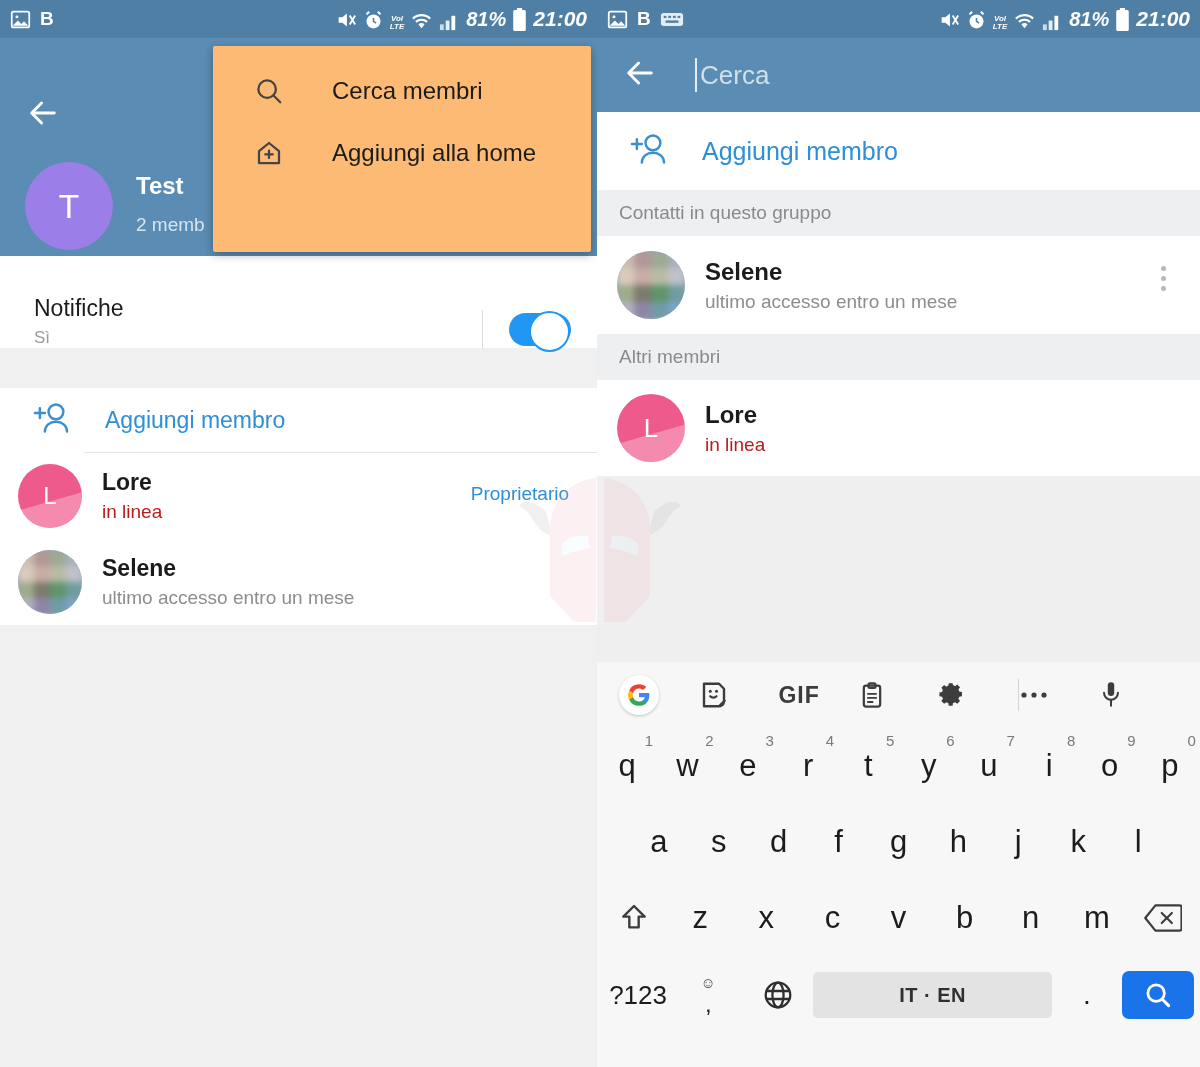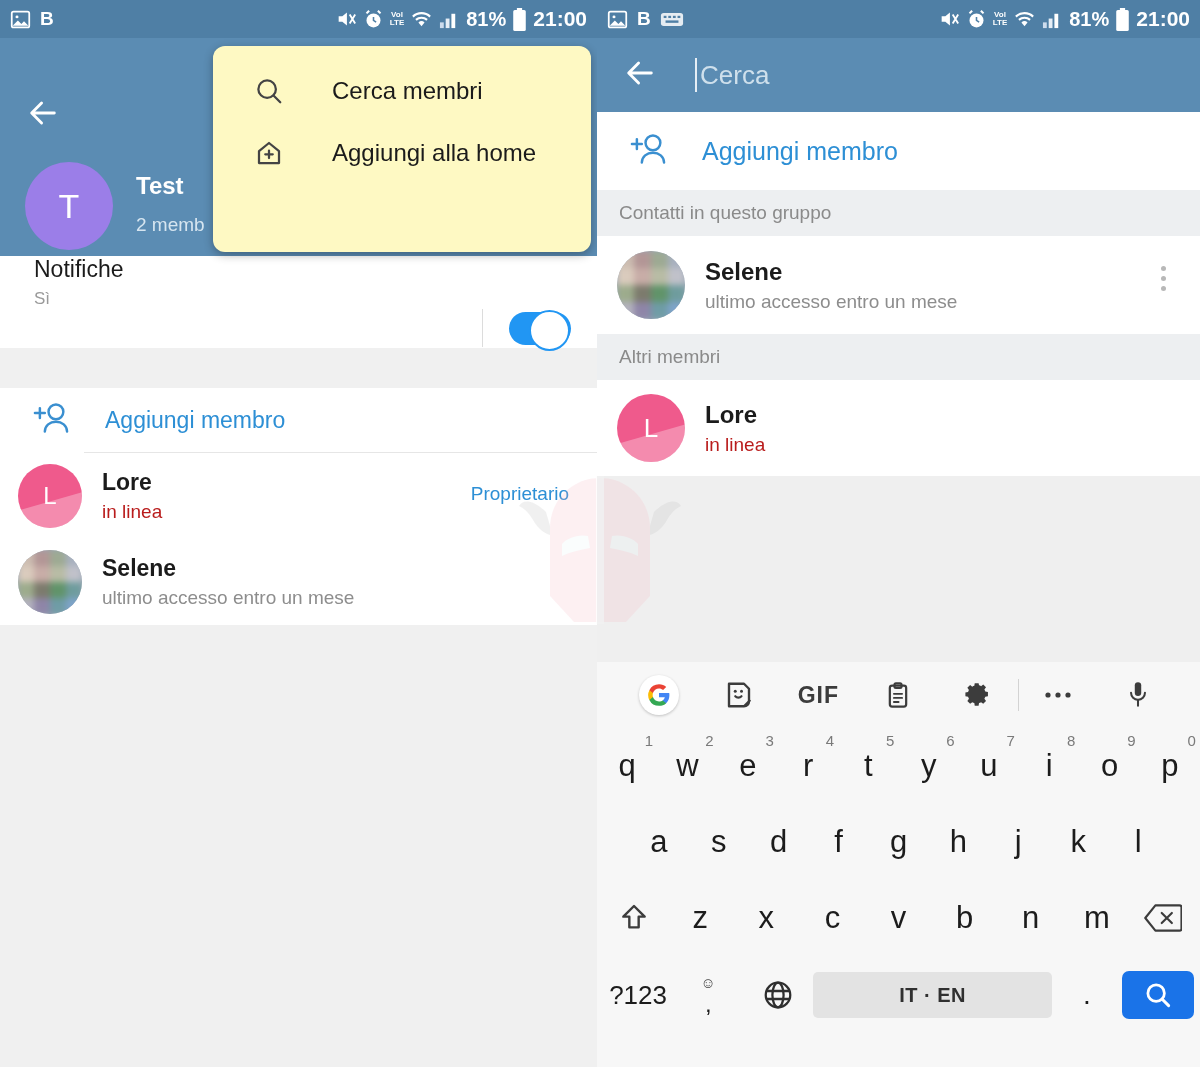--- a/index.html
+++ b/index.html
@@ -9,21 +9,21 @@
 
   
   .panel { position:absolute; top:0; height:1067px; overflow:hidden; }
   .panel-left  { left:0;   width:597px; background:#f0f0f0; }
   .panel-right { left:597px; width:603px; background:#efefef; }
 
   
   .statusbar { position:relative; height:38px; background:#4f7fa5;
     display:flex; align-items:center; padding:0 10px; color:#fff; }
   .sb-left { display:flex; align-items:center; gap:9px; }
-  .sb-right { margin-left:auto; display:flex; align-items:center; gap:6px; }
+  .sb-right { margin-left:auto; display:flex; align-items:flex-end; gap:6px;font-style:italic; }
   .sb-text { font-size:19px; font-weight:bold; letter-spacing:.2px; }
   .sb-time { font-size:21px; font-weight:bold; }
   .sb-pct  { font-size:20px; font-weight:bold; }
   .sb-ico { display:inline-flex; align-items:center; }
   .volte { display:flex; flex-direction:column; line-height:8px; font-size:8px;
      font-weight:bold; align-items:center; }
 
   
   .gheader { position:relative; height:218px; background:#5b8cb3; }
   .back { position:absolute; left:26px; top:58px; width:34px; height:34px;
@@ -31,32 +31,32 @@
   .gavatar { position:absolute; left:25px; top:124px; width:88px; height:88px;
      border-radius:50%; background:#9b7ee8; color:#fff; display:flex;
      align-items:center; justify-content:center; font-size:34px; }
   .gtitle { position:absolute; left:136px; top:134px; color:#fff;
      font-size:24px; font-weight:bold; }
   .gsub { position:absolute; left:136px; top:176px; color:#d6e5f0;
      font-size:19px; }
 
   
   .menu { position:absolute; left:213px; top:46px; width:378px; height:206px;
-     background:#fef9c3; border-radius:12px; box-shadow:0 3px 10px rgba(0,0,0,.30);
+     background:#fdba74; border-radius:2px; box-shadow:0 3px 10px rgba(0,0,0,.30);
      padding:14px 0 10px 0; z-index:30; }
   .menu-item { display:flex; align-items:center; height:62px; padding-left:40px;
      cursor:pointer; }
   .menu-item .mi-ico { width:32px; height:32px; flex:0 0 32px;
      display:flex; align-items:center; justify-content:center; }
   .menu-item .mi-lbl { margin-left:47px; font-size:24px; color:#1b1b1b; }
 
   
   .card { background:#fff; }
-  .notif { position:relative; height:92px; display:flex; align-items:flex-start;
-     padding:0 0 0 34px;flex-direction:column; }
+  .notif { position:relative; height:92px; display:flex; align-items:flex-end;
+     padding:0 0 0 34px; }
   .notif-txt { display:flex; flex-direction:column; }
   .notif-title { font-size:23px; color:#1b1b1b; }
   .notif-sub { font-size:17px; color:#9a9a9a; margin-top:6px; }
   .notif-right { margin-left:auto; display:flex; align-items:center; }
   .vdiv { width:1px; height:38px; background:#dcdcdc; margin-right:26px; }
   .toggle { width:62px; height:33px; border-radius:17px; background:#2196f3;
      position:relative; margin-right:26px; cursor:pointer; }
   .toggle::after { content:""; position:absolute; right:1px; top:-2px;
      width:37px; height:37px; border-radius:50%; background:#fff;
      border:2px solid #2196f3; }
@@ -101,21 +101,21 @@
   .caret { width:2px; height:34px; background:#e6eef5; margin-right:3px; }
   .sph { font-size:26px; color:#cfe0ec; }
   .sechdr { height:46px; background:#edeff1; display:flex; align-items:center;
      padding-left:22px; font-size:19px; color:#8a8a8a; }
 
   
   .kb { position:absolute; left:0; bottom:0; width:603px; height:405px;
      background:#f7f7f7; }
   .kbtools { height:66px; display:flex; align-items:center;
      padding:0 22px; gap:0; }
-  .kbtools .t { flex:1; display:flex; align-items:center; justify-content:center;
+  .kbtools .t { flex:1; display:flex; align-items:center; 
      cursor:pointer; }
   .kbtools .sep { flex:0 0 1px; height:32px; background:#d3d3d3; }
   .gbtn { width:40px; height:40px; border-radius:50%; background:#fff;
      box-shadow:0 1px 3px rgba(0,0,0,.22); display:flex; align-items:center;
      justify-content:center; font-size:25px; font-weight:bold; }
   .krow { display:flex; align-items:center; justify-content:center;
      height:76px; }
   .key { flex:1; display:flex; align-items:center; justify-content:center;
      position:relative; cursor:pointer; font-size:31px; color:#1c1c1c; }
   .key .num { position:absolute; top:-16px; right:50%;

